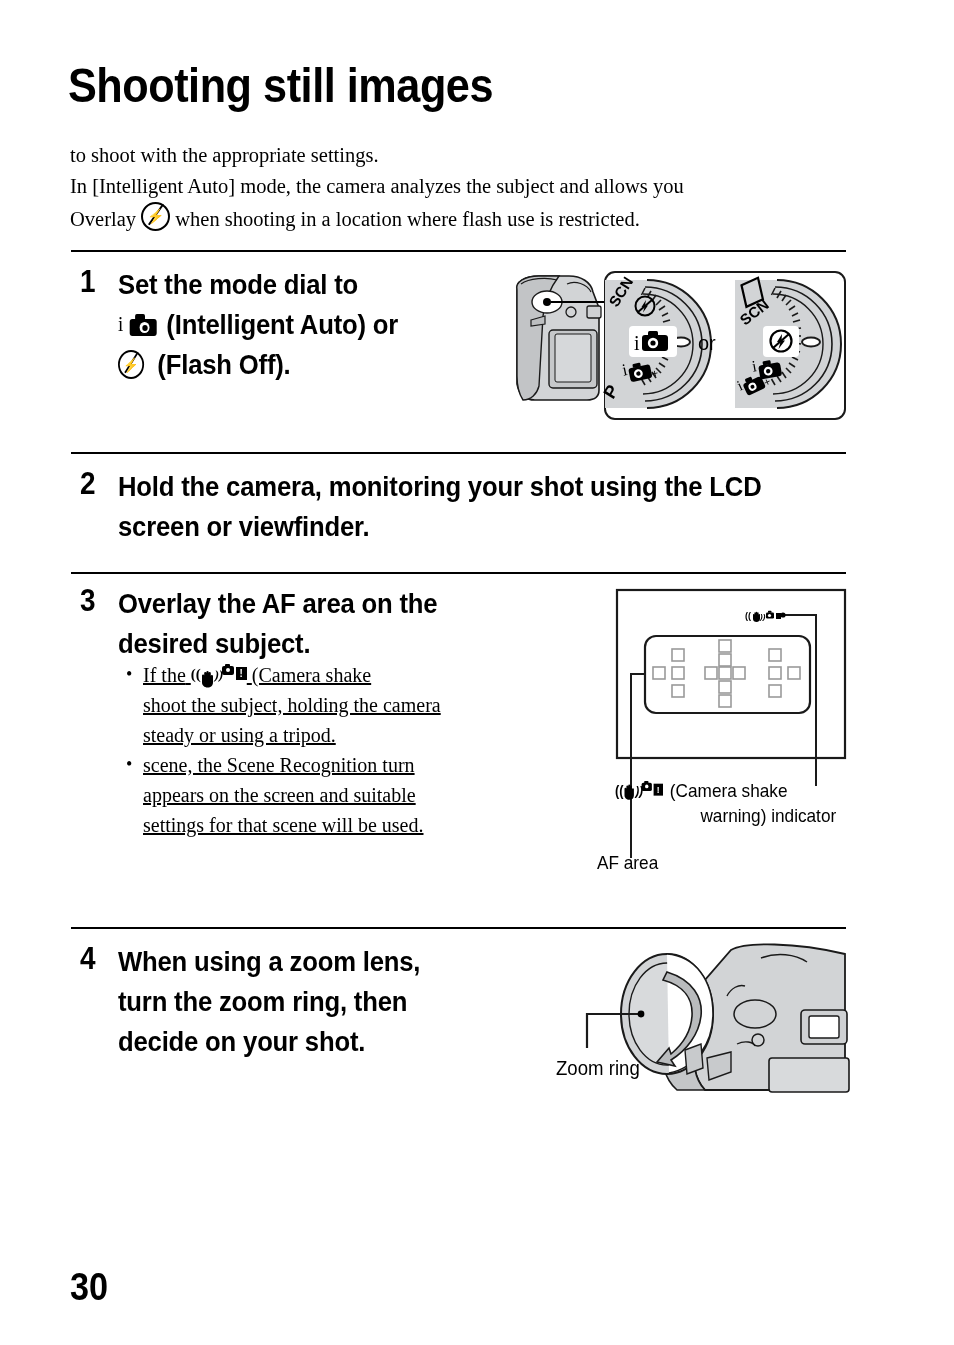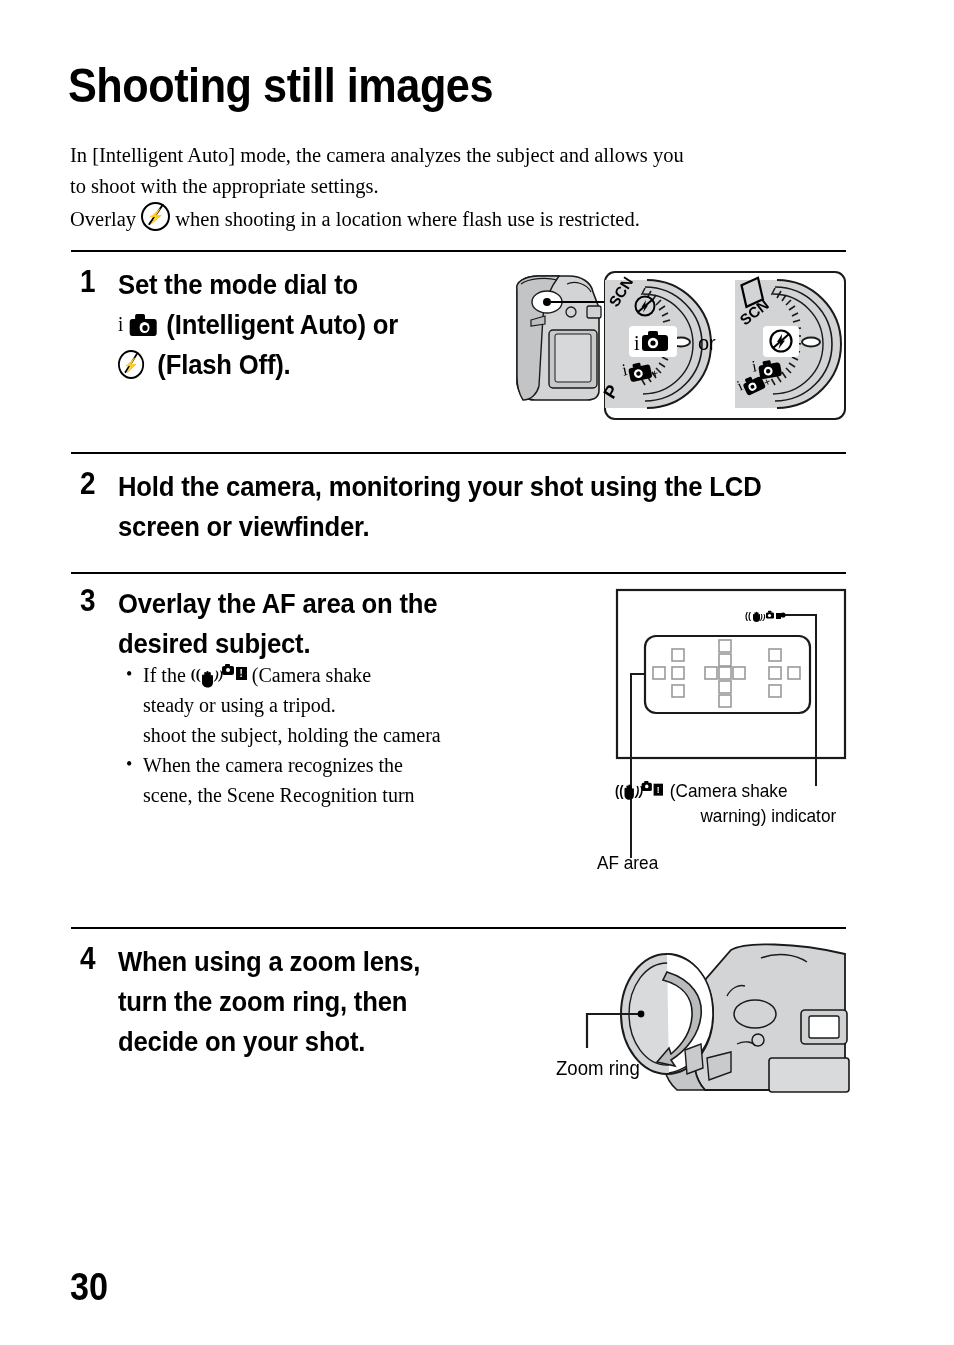--- a/index.html
+++ b/index.html
@@ -36,21 +36,21 @@
   }
   .stephead{
     position:absolute;
     font-family:"Liberation Sans Narrow","Liberation Sans",sans-serif;
     font-weight:bold;font-size:28.5px;line-height:40px;letter-spacing:-0.2px;
     transform:scaleX(.9);transform-origin:left top;
   }
   .stephead .ln{display:block;white-space:nowrap;}
 
   .bullets{position:absolute;font-size:20px;line-height:30px;}
-  .bul{position:relative;padding-left:19px;margin-bottom:0;}
+  .bul{position:relative;padding-left:19px;margin-bottom:0;text-decoration:underline;}
   .bul:before{content:"\2022";position:absolute;left:2px;top:-1px;font-size:18px;}
   .bul .ln{display:block;white-space:nowrap;}
 
   
   .ic{display:inline-block;vertical-align:-3px;position:relative;}
 
   
   .ic-iauto{width:46px;height:24px;}
   .ic-iauto .i{position:absolute;left:0;top:1px;font-family:"Liberation Serif",serif;
                font-style:normal;font-weight:normal;font-size:21px;line-height:21px;
@@ -102,22 +102,22 @@
   }
 </style>
 </head>
 <body>
 
 <div class="page">
 
   <div id="title">Shooting still images</div>
 
   <div id="intro">
+    <span class="ln">to shoot with the appropriate settings.</span>
     <span class="ln">In [Intelligent Auto] mode, the camera analyzes the subject and allows you</span>
-    <span class="ln">to shoot with the appropriate settings.</span>
     <span class="ln">
       <span>Overlay</span>
       <span class="ic ic-flashoff">
         <span class="slash"></span>
         <span class="bolt">⚡</span>
       </span>
       <span>when shooting in a location where flash use is restricted.</span>
     </span>
   </div>
 
@@ -321,26 +321,27 @@
               </svg>
           </span>
           <span class="mot">))</span>
           <span class="minicam"></span>
           <span class="minihump"></span>
           <span class="minidot"></span>
           <span class="bang">!</span>
         </span>
         <span>(Camera shake</span>
       </span>
+      <span class="ln">shoot the subject, holding the camera</span>
       <span class="ln">steady or using a tripod.</span>
-      <span class="ln">shoot the subject, holding the camera</span>
     </div>
     <div class="bul">
-      <span class="ln">When the camera recognizes the</span>
       <span class="ln">scene, the Scene Recognition turn</span>
+      <span class="ln">appears on the screen and suitable</span>
+      <span class="ln">settings for that scene will be used.</span>
     </div>
   </div>
 
   <div class="fig" style="left:597px;top:586px">
     <svg width="255" height="300" viewBox="0 0 255 300">
 
       <rect x="20" y="4" width="228" height="168" fill="#ffffff" stroke="#1a1a1a" stroke-width="2.2"></rect>
 
       <rect x="48" y="50" width="165" height="77" rx="11" ry="11" fill="#ffffff" stroke="#1a1a1a" stroke-width="2.2"></rect>
 

